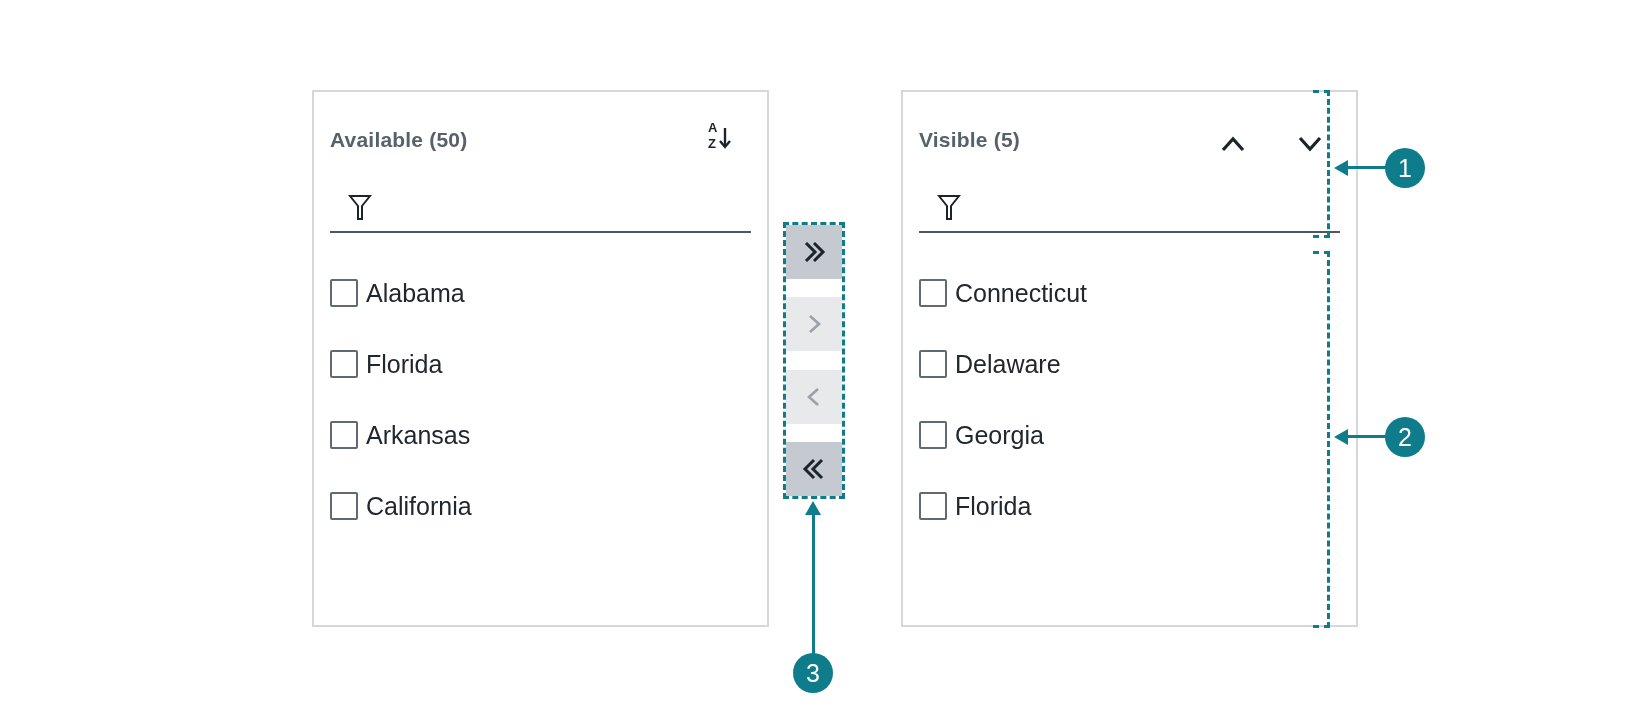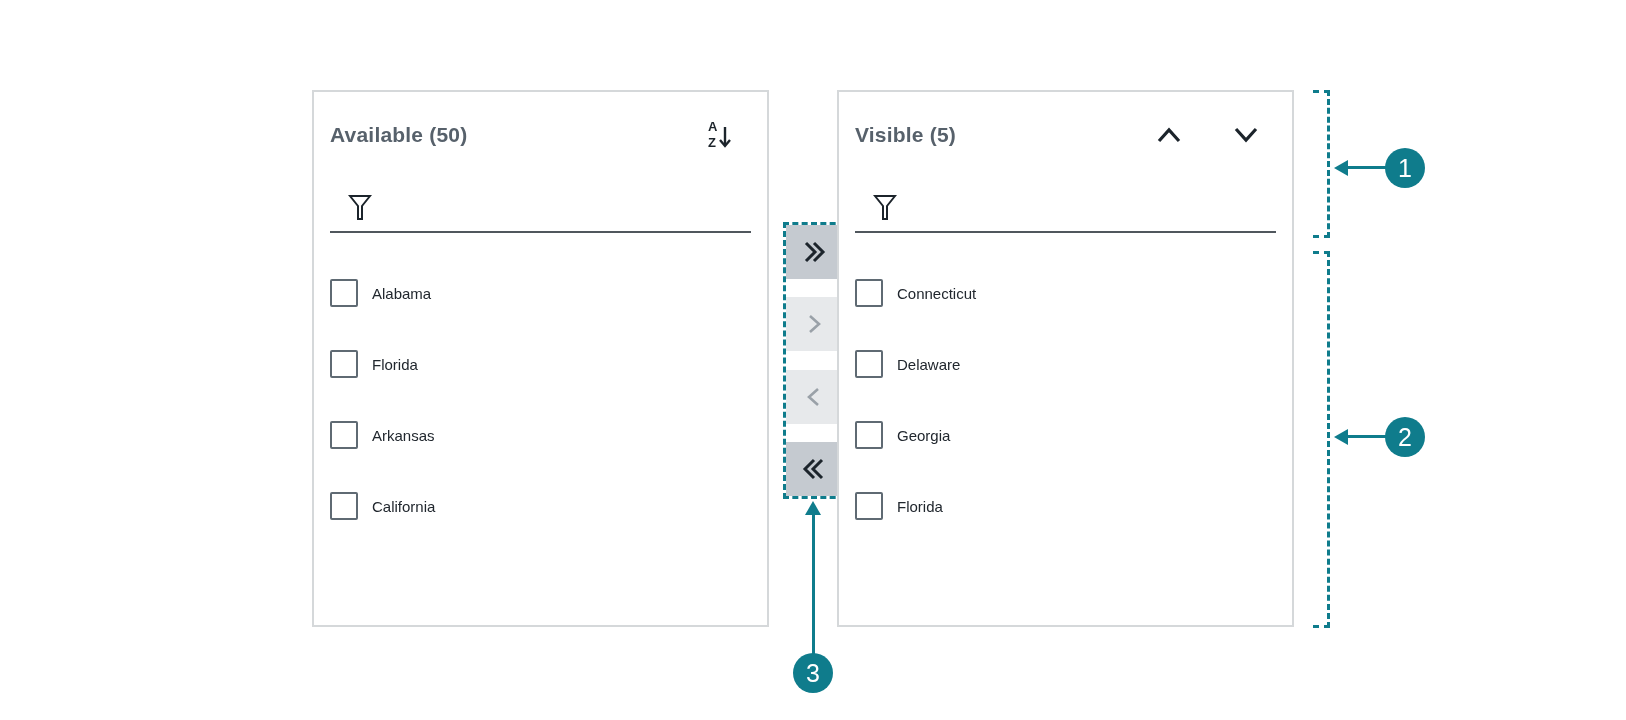--- a/index.html
+++ b/index.html
@@ -16,41 +16,41 @@
   }
   *{box-sizing:border-box;margin:0;padding:0;}
   html,body{background:#ffffff;}
   body{font-family:"Liberation Sans","DejaVu Sans",sans-serif;}
   .stage{position:relative;width:1626px;height:720px;background:#fff;overflow:hidden;}
 
   
   .panel{position:absolute;top:90px;width:457px;height:537px;background:#fff;
          border:2px solid var(--panel-border);}
   .panel.left{left:312px;}
-  .panel.right{left:837px;padding-left:36px;}
+  .panel.right{left:901px;padding-left:36px;}
 
   .panel-header{position:absolute;top:26px;left:16px;right:34px;height:34px;
-                display:flex;align-items:center;justify-content:space-between;}
+                display:flex;align-items:flex-end;justify-content:space-between;}
   .panel-title{font-size:21px;font-weight:600;color:var(--title-text);letter-spacing:.2px;}
   .header-icons{display:flex;align-items:center;gap:53px;}
   .icon-btn{background:none;border:0;padding:0;display:flex;align-items:center;
             justify-content:center;cursor:pointer;color:var(--icon-dark);}
 
   .filter-row{position:absolute;top:99px;left:16px;right:16px;height:42px;
               border-bottom:2px solid var(--filter-underline);}
   .funnel{position:absolute;left:18px;bottom:9px;color:var(--icon-dark);}
   .filter-input{position:absolute;left:56px;right:2px;top:4px;bottom:4px;border:0;outline:0;
                 font-size:20px;color:var(--item-text);background:transparent;
                 font-family:inherit;}
 
   .list{position:absolute;top:186px;left:16px;right:16px;}
   .row{display:flex;align-items:center;height:30px;margin-bottom:41px;cursor:pointer;}
   .checkbox{width:28px;height:28px;border:2px solid var(--checkbox-border);
             border-radius:2px;background:#fff;flex:none;}
-  .row-label{margin-left:14px;font-size:15px;color:var(--item-text);}
+  .row-label{margin-left:8px;font-size:25px;color:var(--item-text);}
 
   
   .transfer-stack{position:absolute;left:783px;top:222px;width:62px;height:277px;
                   border:3px dashed var(--accent-teal);
                   display:flex;flex-direction:column;justify-content:space-between;}
   .transfer-btn{width:100%;height:54px;border:0;display:flex;align-items:center;
                 justify-content:center;cursor:pointer;padding:0;}
   .transfer-btn.strong{background:var(--button-strong-bg);color:var(--icon-dark);}
   .transfer-btn.muted{background:var(--button-muted-bg);color:var(--icon-muted);}
 

